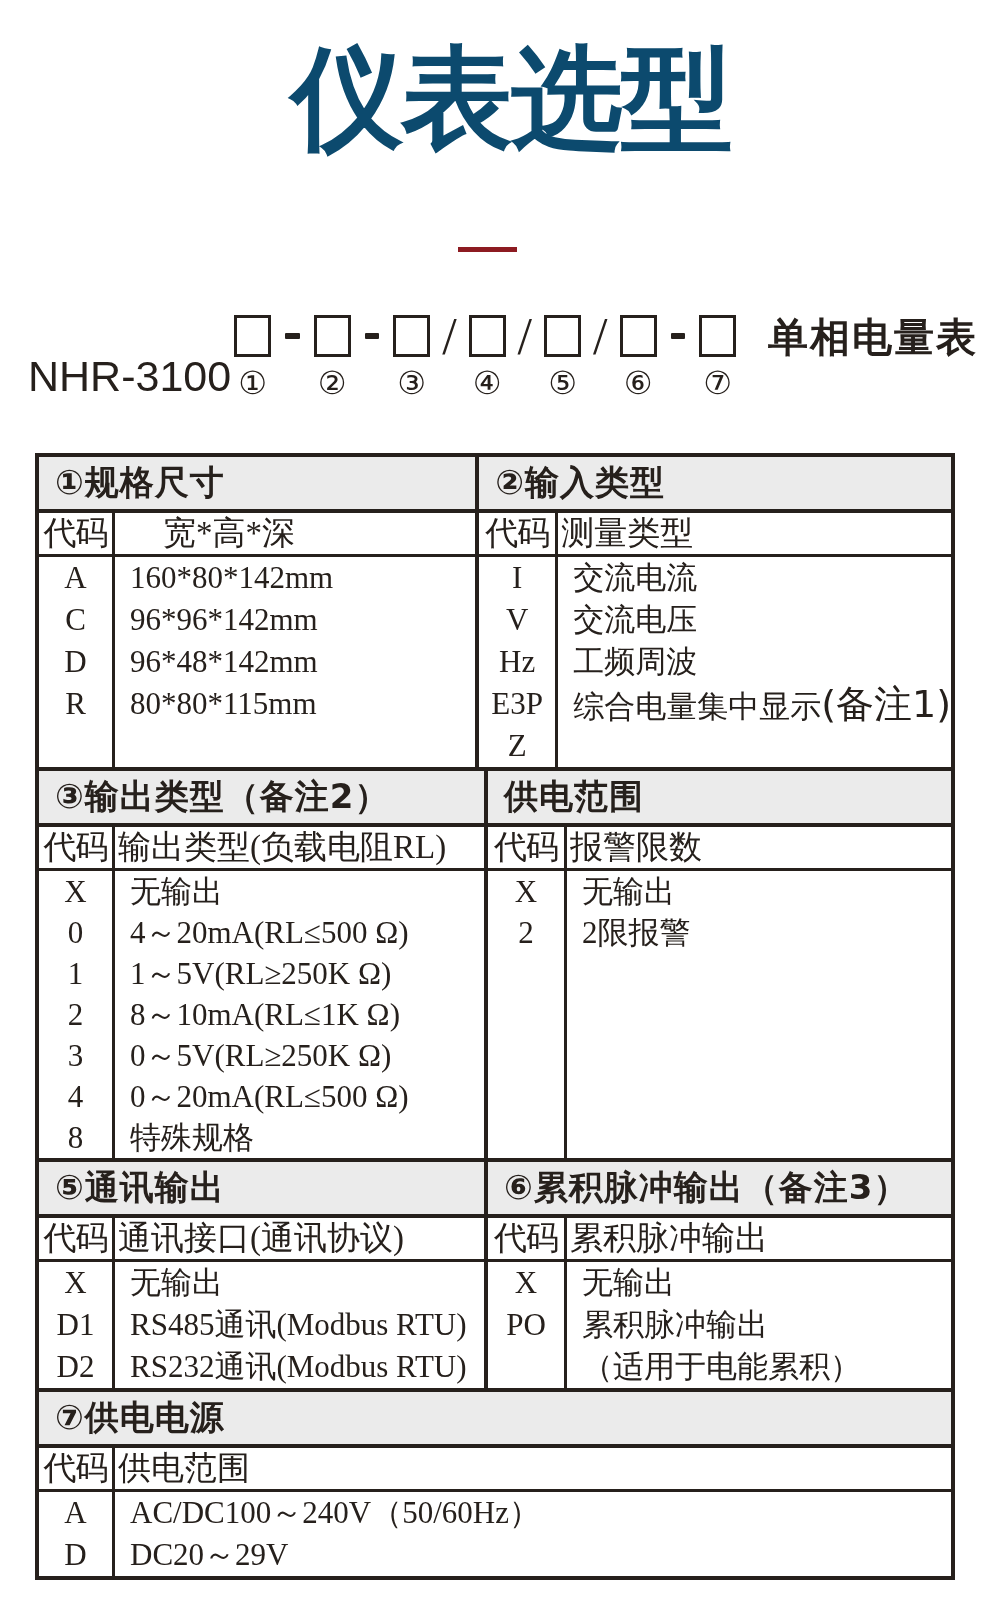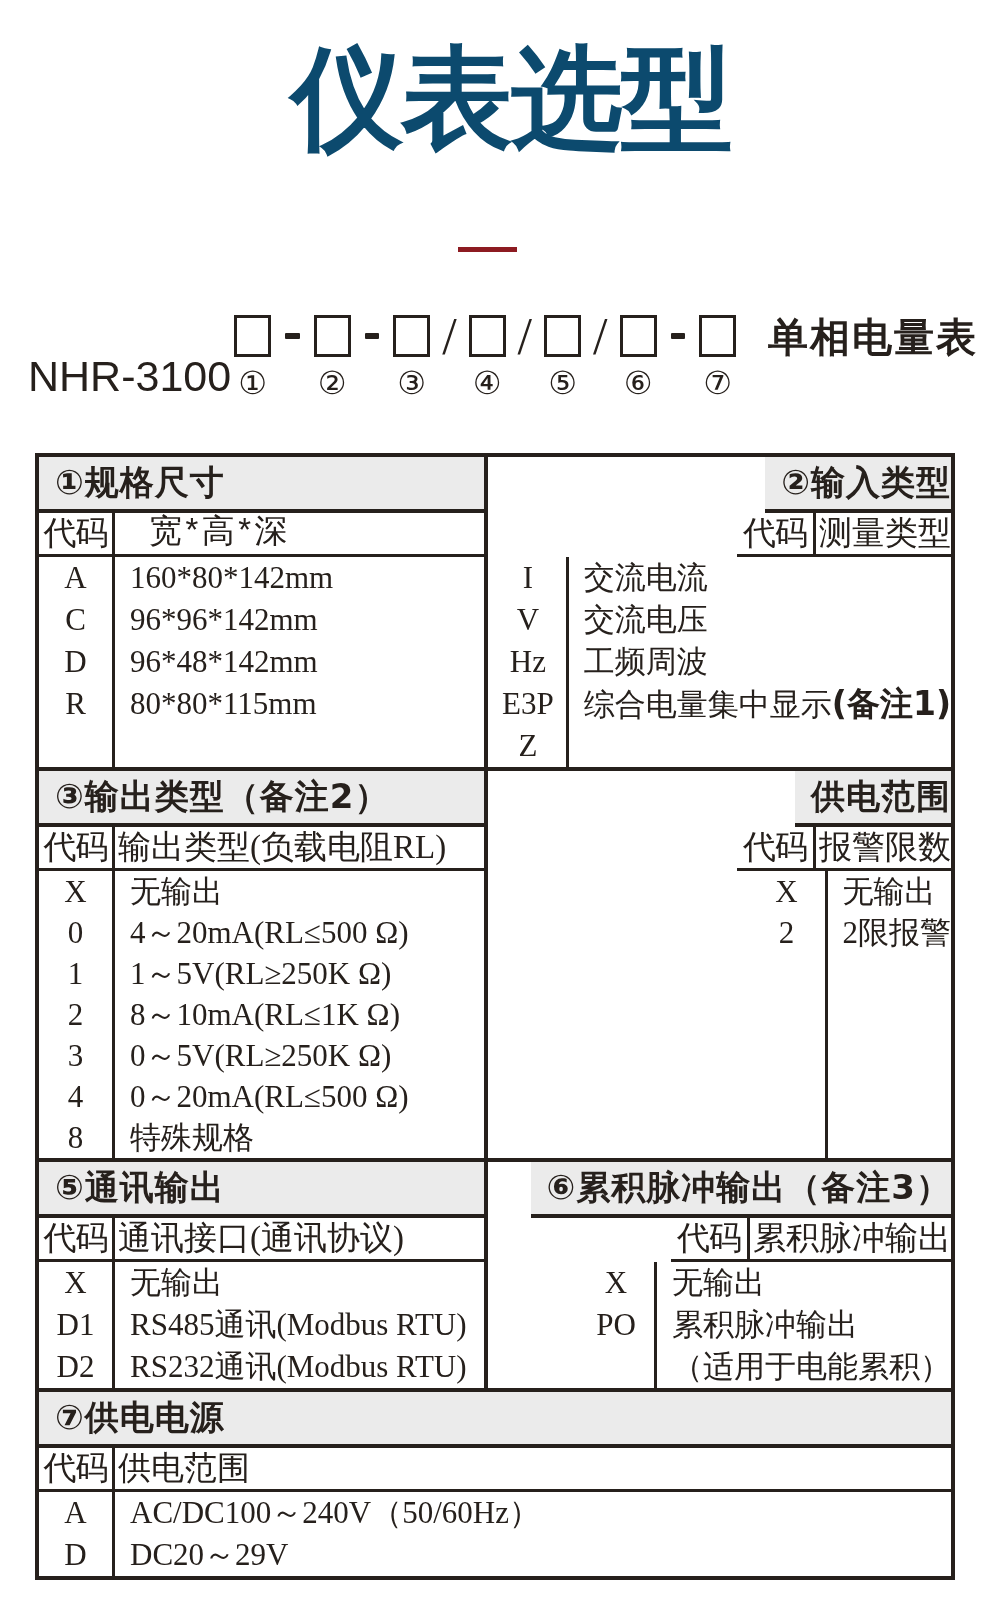--- a/index.html
+++ b/index.html
@@ -68,46 +68,46 @@
   .sel-table{
     position:absolute;top:425px;left:35px;width:920px;
     border:4px solid var(--ink);
     background:#fff;
     margin-top:28px;
   }
   .band{display:flex;}
   .band + .band{border-top:4px solid var(--ink);}
   .half{display:flex;flex-direction:column;}
   .half.left{width:449px;border-right:4px solid var(--ink);}
-  .half.right{flex:1;align-items:flex-end;}
+  .half.right{flex:1;}
   .band.full .half.left{width:100%;border-right:none;}
   .sec-header{
     height:56px;background:var(--header-bg);
     border-bottom:4px solid var(--ink);
     display:flex;align-items:center;padding-left:16px;
     font-family:"DejaVu Sans","Liberation Sans",sans-serif;
     font-weight:700;font-size:34px;letter-spacing:1px;
   }
   .colhead{display:flex;border-bottom:3px solid var(--ink);height:44px;font-size:33px;}
   .colhead .code{
     width:76px;border-right:3px solid var(--ink);
     text-align:center;line-height:41px;letter-spacing:-1px;
   }
   .half.right .colhead .code{width:79px;}
   .colhead .desc{flex:1;padding-left:3px;line-height:41px;white-space:nowrap;}
-  .band-a .half.left .colhead .desc{padding-left:34px;font-family:Liberation Mono, monospace;}
+  .band-a .half.left .colhead .desc{padding-left:48px;}
   .data{flex:1;display:flex;}
   .codecol{width:76px;border-right:3px solid var(--ink);}
   .half.right .codecol{width:79px;}
   .desccol{flex:1;min-width:0;}
   .line{height:42px;line-height:42px;font-size:31px;white-space:nowrap;}
   .band-b .line{height:41px;line-height:41px;}
   .codecol .line{text-align:center;}
   .desccol .line{padding-left:15px;}
-  .note{font-family:"DejaVu Sans","Liberation Sans",sans-serif;font-weight:700;font-size:33px;}
+  .note{font-family:"DejaVu Sans","Liberation Sans",sans-serif;font-weight:400;font-size:38px;}
 </style>
 </head>
 <body>
 
 <div class="page">
 
   <h1 class="title">仪表选型</h1>
 
   <div class="accent-dash"></div>
 

